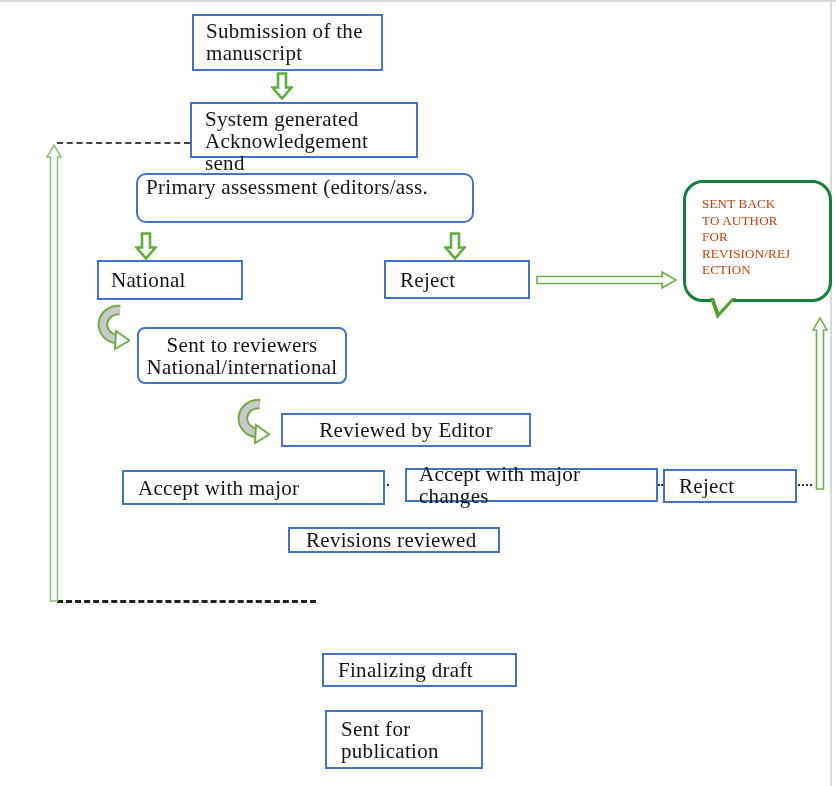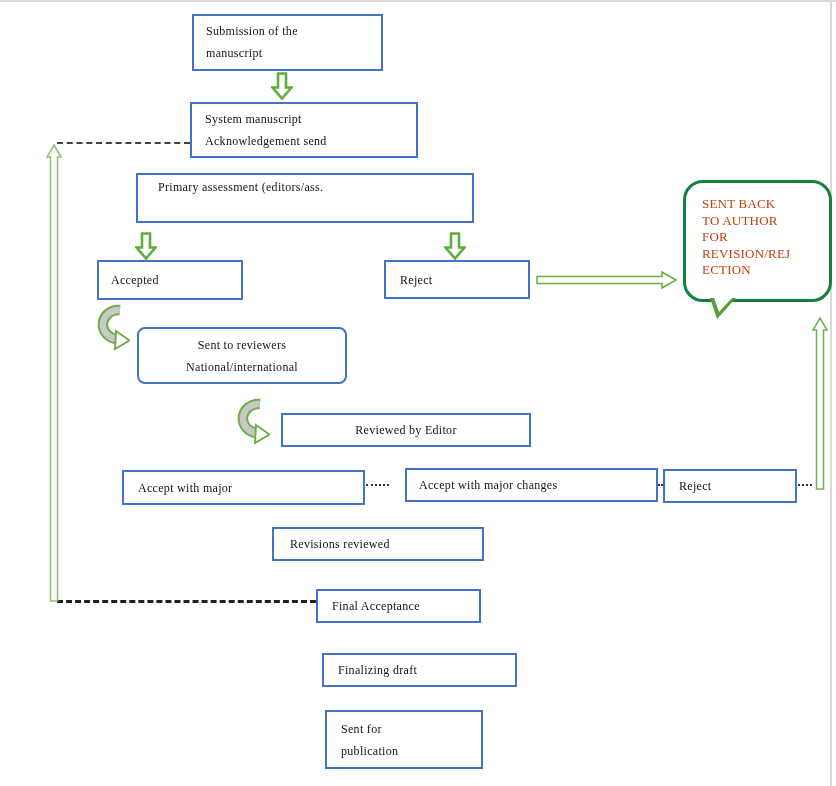--- a/index.html
+++ b/index.html
@@ -4,21 +4,21 @@
 <style>
   html,body { margin:0; padding:0; background:#fff; }
   #stage {
     position:relative; width:836px; height:786px; background:#ffffff;
     font-family:"Liberation Serif", serif; color:#141414; overflow:hidden;
   }
   .pageline { position:absolute; background:#d9d9d9; }
   .box {
     position:absolute; box-sizing:border-box; background:#fff;
     border:2px solid #4472C4;
-    font-size:12px; line-height:22px; letter-spacing:.3px;
+    font-size:21px; line-height:22px; letter-spacing:.3px;
     white-space:pre-line; padding:4px 10px;
   }
   .vcenter { display:flex; align-items:center; }
   .hcenter { justify-content:center; text-align:center; }
   .squiggle {
     text-decoration:underline wavy #E03C31;
     text-decoration-thickness:1px; text-underline-offset:3px;
   }
   .bubble {
     position:absolute; box-sizing:border-box; background:#fff;
@@ -81,45 +81,44 @@
   </svg>
   <svg class="abs" style="left:224px;top:397px;" width="46" height="50" viewBox="0 0 46 50">
     <path d="M36,7 A15,14 0 1 0 33,36" fill="none" stroke="#6FAE47" stroke-width="10.5"></path>
     <path d="M36,7 A15,14 0 1 0 33,36" fill="none" stroke="#C8C8C8" stroke-width="6.5"></path>
     <polygon points="32,28 45.5,37.5 31,46" fill="#ffffff" stroke="#6FAE47" stroke-width="2"></polygon>
   </svg>
 
   <div class="box" style="left:192px;top:14px;width:191px;height:57px;padding:4px 12px;">Submission of the
 manuscript</div>
 
-  <div class="box" style="left:190px;top:102px;width:228px;height:56px;padding:4px 13px;">System manuscript
+  <div class="box" style="left:190px;top:102px;width:228px;height:56px;padding:4px 13px;">System generated
 Acknowledgement send</div>
 
-  <div class="box" style="left:136px;top:173px;width:338px;height:50px;padding:1px 20px;white-space:normal;">
+  <div class="box" style="left:136px;top:173px;width:338px;height:50px;padding:1px 8px;white-space:normal;border-radius:10px;">
     <div>Primary assessment (editors/ass.</div>
   </div>
 
-  <div class="box vcenter" style="left:97px;top:260px;width:146px;height:40px;padding:0 12px;">Accepted</div>
+  <div class="box vcenter" style="left:97px;top:260px;width:146px;height:40px;padding:0 12px;">National</div>
 
   <div class="box vcenter" style="left:384px;top:260px;width:146px;height:39px;padding:0 14px;">Reject</div>
 
   <div class="box vcenter hcenter" style="left:137px;top:327px;width:210px;height:57px;padding:0 6px;border-radius:8px;">Sent to reviewers
 National/international</div>
 
   <div class="box vcenter hcenter" style="left:281px;top:413px;width:250px;height:34px;padding:0 6px;text-align:right;">Reviewed by Editor</div>
 
-  <div class="box vcenter" style="left:122px;top:470px;width:243px;height:35px;padding:0 14px;">Accept with major</div>
+  <div class="box vcenter" style="left:122px;top:470px;width:263px;height:35px;padding:0 14px;">Accept with major</div>
 
   <div class="box vcenter" style="left:389px;top:468px;width:253px;height:34px;padding:0 12px;margin-left:16px;">Accept with major changes</div>
 
   <div class="box vcenter" style="left:663px;top:469px;width:134px;height:34px;padding:0 14px;">Reject</div>
 
-  <div class="box vcenter" style="left:272px;top:527px;width:212px;height:34px;padding:0 16px;">Revisions reviewed</div>
+  <div class="box vcenter" style="left:288px;top:527px;width:212px;height:26px;padding:0 16px;">Revisions reviewed</div>
 
-  <div class="box vcenter" style="left:316px;top:589px;width:165px;height:34px;padding:0 14px;">Final Acceptance</div>
 
   <div class="box vcenter" style="left:322px;top:653px;width:195px;height:34px;padding:0 14px;">Finalizing draft</div>
 
   <div class="box" style="left:325px;top:710px;width:158px;height:59px;padding:6px 14px;">Sent for
 publication</div>
 
   <div class="bubble" style="left:683px;top:180px;width:149px;height:122px;">SENT BACK
 TO AUTHOR
 FOR
 REVISION/REJ

